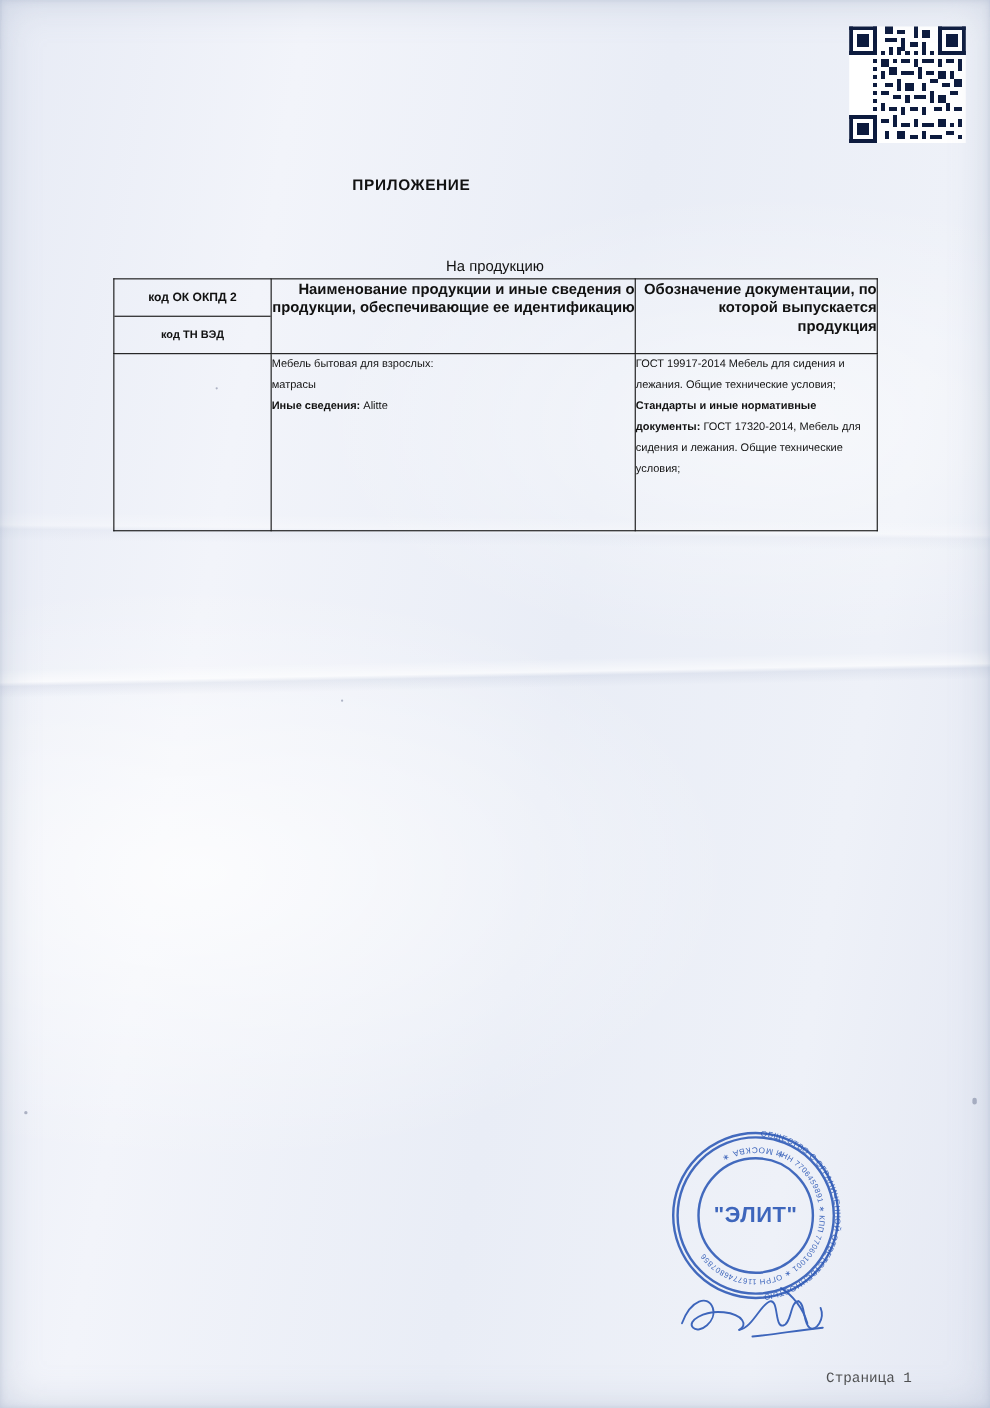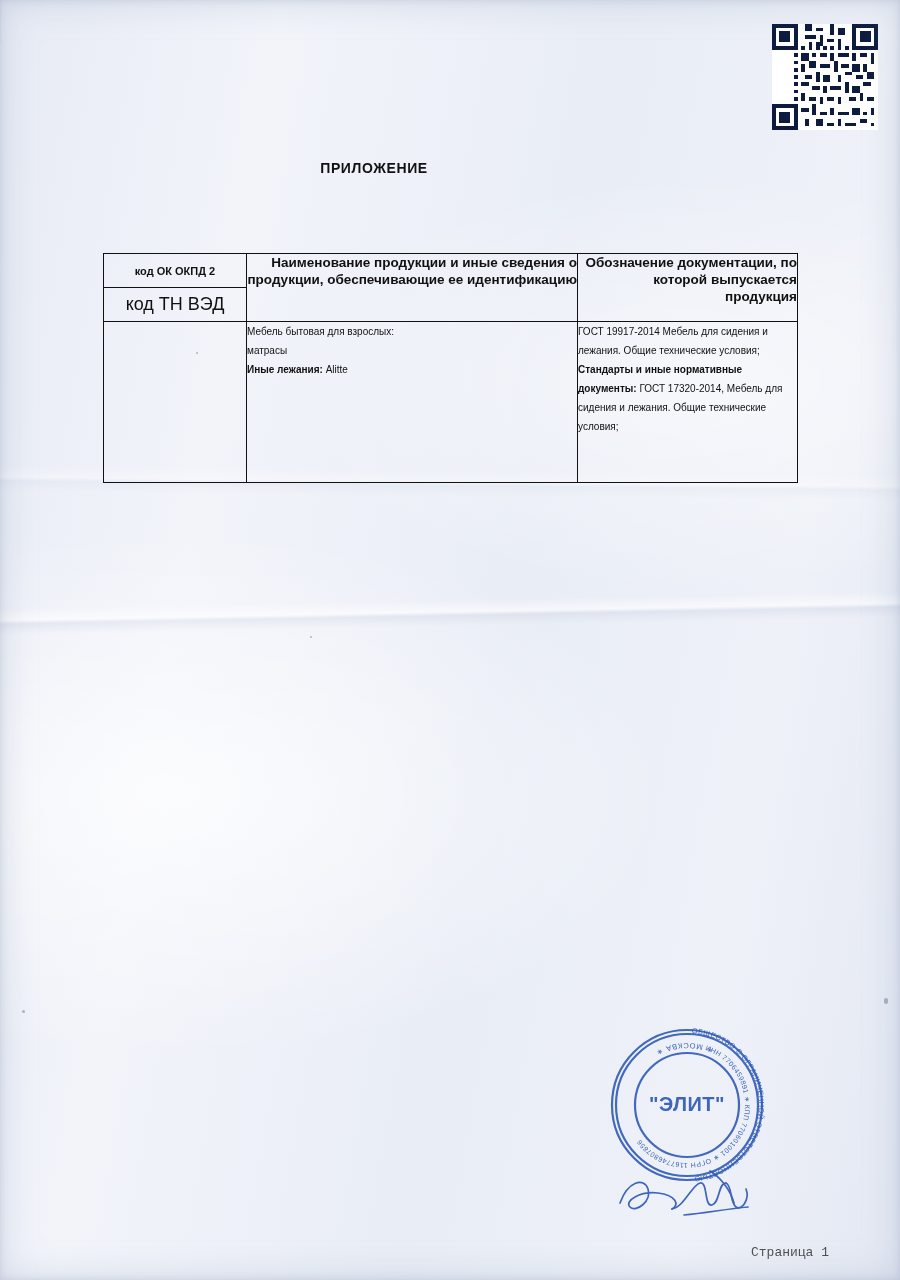--- a/index.html
+++ b/index.html
@@ -269,48 +269,49 @@
         <rect x="15" y="27" width="2" height="1"></rect>
           <rect x="18" y="26" width="1" height="2"></rect>
         <rect x="20" y="27" width="3" height="1"></rect>
           <rect x="24" y="26" width="2" height="1"></rect>
         <rect x="27" y="27" width="1" height="1"></rect>
       </g>
     </svg>
   </div>
 
   <div class="hdr-title">ПРИЛОЖЕНИЕ</div>
+  <div class="hdr-sub">На продукцию</div>
 
   <table class="doc">
     <colgroup>
       <col style="width:143px">
       <col style="width:331px">
       <col style="width:220px">
     </colgroup>
     <thead>
       <tr>
         <th class="col-code-wrap" style="padding:0;border:1.3px solid #111">
           <div style="border-bottom:1.3px solid #111;height:33px;display:flex;align-items:center;justify-content:center;font-size:11px;font-weight:bold">код ОК ОКПД 2</div>
-          <div style="height:33px;display:flex;align-items:center;justify-content:center;font-size:18px;font-weight:normal">код ТН ВЭД</div>
+          <div style="height:33px;display:flex;align-items:center;justify-content:center;font-size:10px;font-weight:bold">код ТН ВЭД</div>
         </th>
         <th class="col-name">Наименование продукции и иные сведения о продукции, обеспечивающие ее идентификацию</th>
         <th class="col-doc">Обозначение документации, по которой выпускается продукция</th>
       </tr>
     </thead>
     <tbody>
       <tr>
         <td class="cell-code">
           <div class="codes-wrap" style="height:66px;padding:10px"></div>
           <div class="codes-wrap" style="padding:0 10px"></div>
         </td>
         <td class="cell-name">
           <div>Мебель бытовая для взрослых:</div>
           <div>матрасы</div>
           <div>
-            <span class="b">Иные лежания:</span>
+            <span class="b">Иные сведения:</span>
             <span>Alitte</span>
           </div>
         </td>
         <td class="cell-doc">
           <div>ГОСТ 19917-2014 Мебель для сидения и лежания. Общие технические условия;</div>
           <div>
             <span class="b">Стандарты и иные нормативные документы:</span>
             <span>ГОСТ 17320-2014, Мебель для сидения и лежания. Общие технические условия;</span>
           </div>
         </td>

